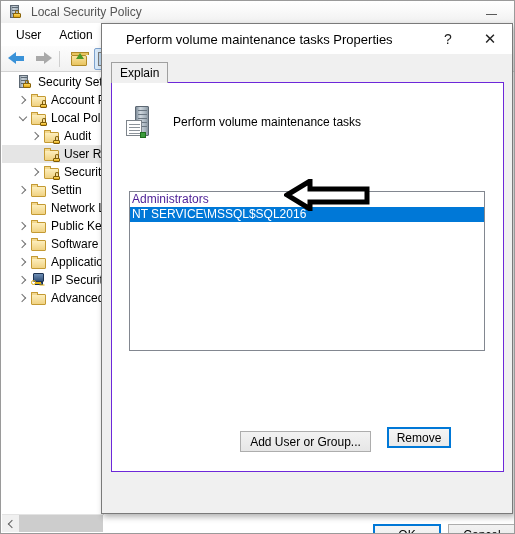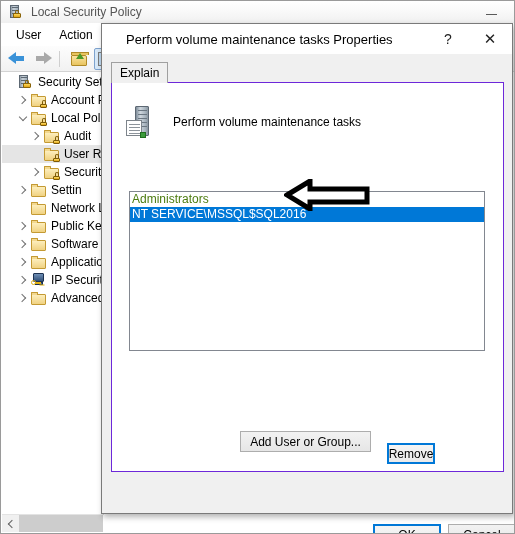--- a/index.html
+++ b/index.html
@@ -520,21 +520,21 @@
     border: 1px solid #828790;
     box-sizing: border-box;
     overflow: hidden;
   }
   .list-item {
     height: 15px;
     line-height: 15px;
     padding-left: 2px;
     font-size: 12px;
     white-space: nowrap;
-    color: #4d7c0f;
+    color: #4c1d95;
   }
   .list-item.selected {
     background: #0078d7;
     color: #ffffff;
   }
 
   
   .annotation-arrow {
     position: absolute;
     left: 283px; top: 178px;
@@ -560,22 +560,22 @@
     border: 2px solid #0078d7;
     background: linear-gradient(to bottom,#f5f5f5,#eaeaea);
   }
   .btn-add {
     position: absolute;
     left: 128px; top: 348px;
     width: 131px; height: 21px;
   }
   .btn-remove {
     position: absolute;
-    left: 275px; top: 360px;
-    width: 48px; height: 21px;
+    left: 275px; top: 344px;
+    width: 64px; height: 21px;
   }
   .btn-ok {
     position: absolute;
     left: 271px; top: 500px;
     width: 68px; height: 22px;
   }
   .btn-cancel {
     position: absolute;
     left: 346px; top: 500px;
     width: 68px; height: 22px;

